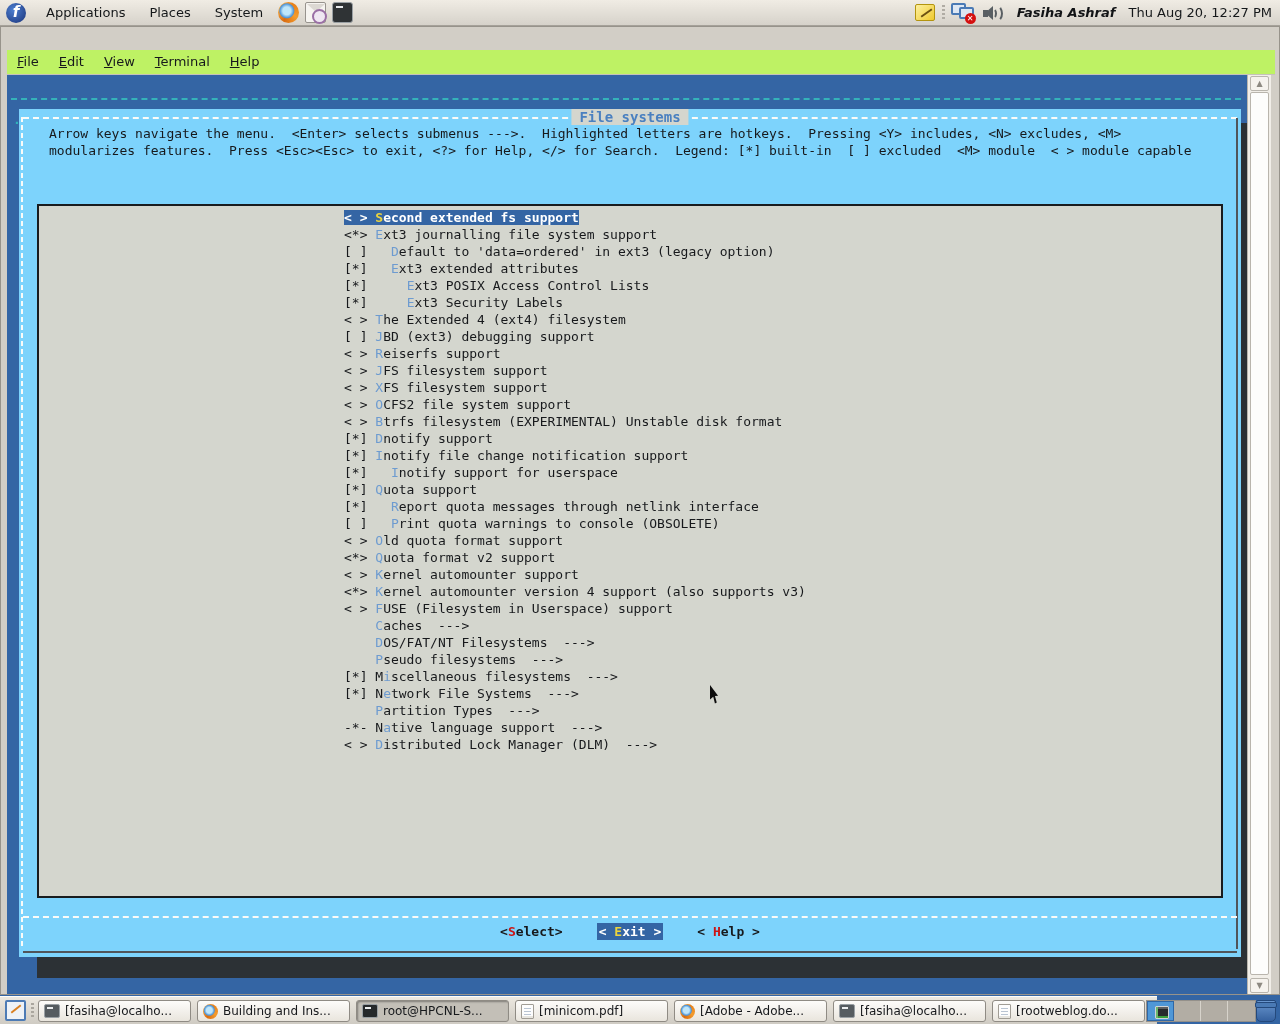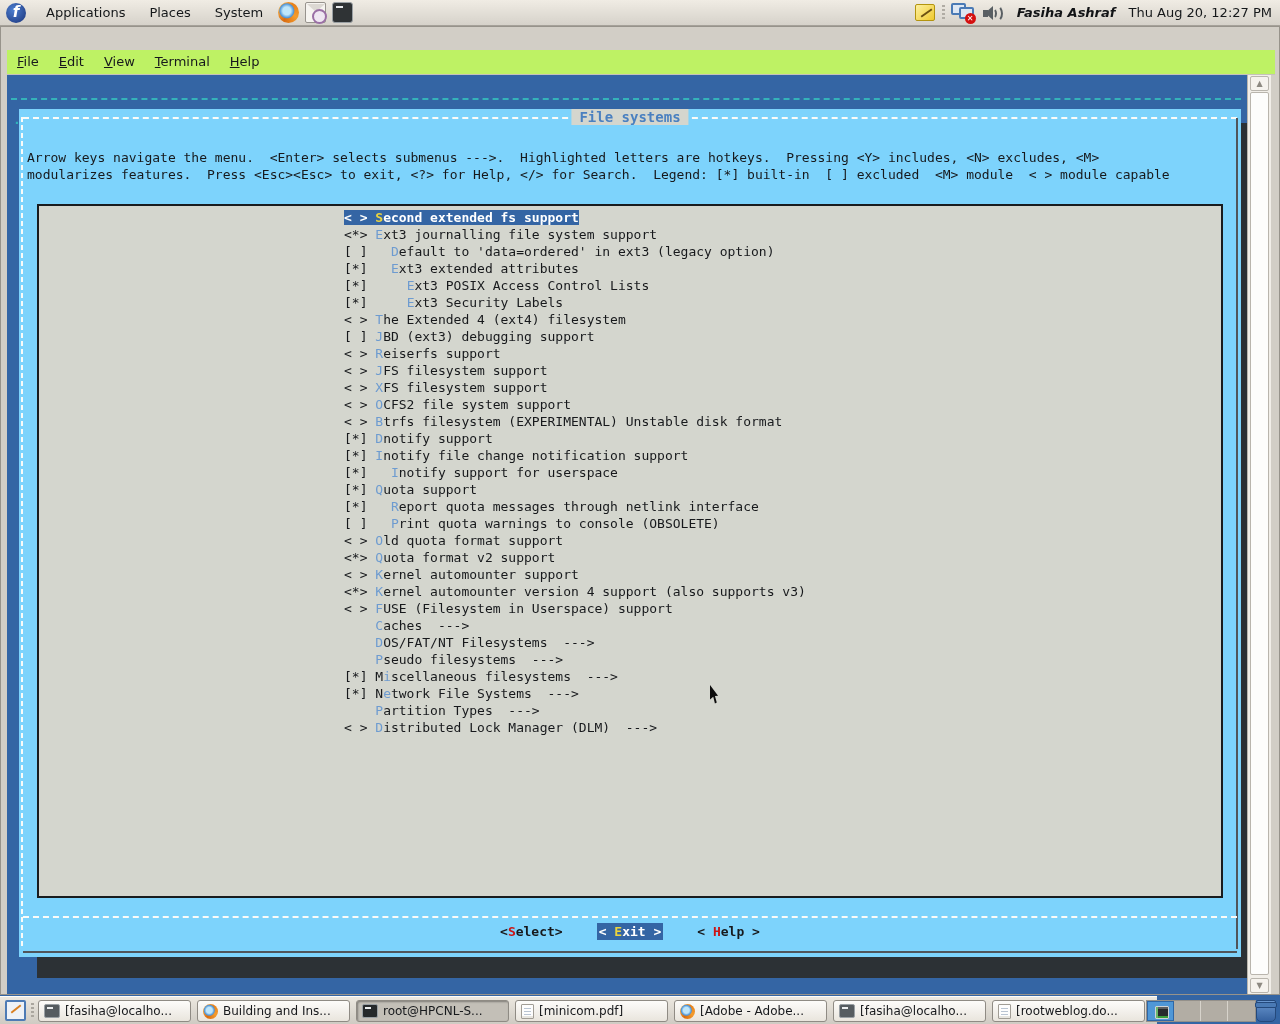--- a/index.html
+++ b/index.html
@@ -76,22 +76,22 @@
   #shadow-b { position:absolute; left:30px; top:882px; width:1224px; height:21px; background:#2c3135; }
 
   #dialog { position:absolute; left:12px; top:34px; width:1222px; height:848px; background:#7dd3fc; }
   #dlg-topline { position:absolute; left:4px; right:4px; top:8px; border-top:2px dashed #fbfbf8; }
   #dlg-leftline { position:absolute; left:2px; top:8px; bottom:8px; width:2px;
     background:repeating-linear-gradient(#fbfbf8 0 5px, rgba(0,0,0,0) 5px 8px); }
   #dlg-rightline { position:absolute; right:3px; top:9px; bottom:8px; width:2px; background:#50555a; }
   #dlg-bottomline { position:absolute; left:4px; right:4px; bottom:4px; border-top:2px solid #50555a; }
   #dlg-title { position:absolute; top:0; left:50%; transform:translateX(-50%); background:#d4d6ce;
     padding:0 8px; font-family:"DejaVu Sans Mono", monospace; font-size:14px; font-weight:bold; color:#4a80c0; }
-  .instr { position:absolute; left:8px; font-size:13px; color:#17191c; white-space:pre;
-    font-family:"DejaVu Sans Mono", monospace;margin-top:24px; }
+  .instr { position:absolute; left:30px; font-size:13px; color:#17191c; white-space:pre;
+    font-family:"DejaVu Sans Mono", monospace; }
   #instr1 { top:17px; } #instr2 { top:34px; }
 
   #menubox { position:absolute; left:18px; top:95px; width:1186px; height:694px;
     border:2px solid #191c1e; background:#d4d6ce; }
   #mlist { position:absolute; left:305px; top:3px; }
   .mrow { height:17px; line-height:17px; font-family:"DejaVu Sans Mono", monospace; font-size:13px;
     white-space:pre; color:#17191c; }
   .mrow .hot { color:#6d9bd0; }
   .mrow .inner.sel { background:#3465a4; color:#fff; font-weight:bold; }
   .mrow .inner.sel .hot { color:#ecd43d; }
@@ -281,20 +281,21 @@
             <div class="mrow"><span class="inner"><span class="pfx">    </span><span></span><span class="hot">D</span><span>OS/FAT/NT Filesystems  ---&gt;</span></span></div>
 
             <div class="mrow"><span class="inner"><span class="pfx">    </span><span></span><span class="hot">P</span><span>seudo filesystems  ---&gt;</span></span></div>
 
             <div class="mrow"><span class="inner"><span class="pfx">[*] </span><span>M</span><span class="hot">i</span><span>scellaneous filesystems  ---&gt;</span></span></div>
 
             <div class="mrow"><span class="inner"><span class="pfx">[*] </span><span>N</span><span class="hot">e</span><span>twork File Systems  ---&gt;</span></span></div>
 
             <div class="mrow"><span class="inner"><span class="pfx">    </span><span></span><span class="hot">P</span><span>artition Types  ---&gt;</span></span></div>
 
+            <div class="mrow"><span class="inner"><span class="pfx">-*- </span><span>N</span><span class="hot">a</span><span>tive language support  ---&gt;</span></span></div>
 
             <div class="mrow"><span class="inner"><span class="pfx">&lt; &gt; </span><span></span><span class="hot">D</span><span>istributed Lock Manager (DLM)  ---&gt;</span></span></div>
 
         </div>
       </div>
 
       <div id="dlg-sepline"></div>
       <div id="btnrow">
 
           <div class="dbtn"><span class="binner"><span>&lt;</span><span class="bhot">S</span><span>elect&gt;</span></span></div>

